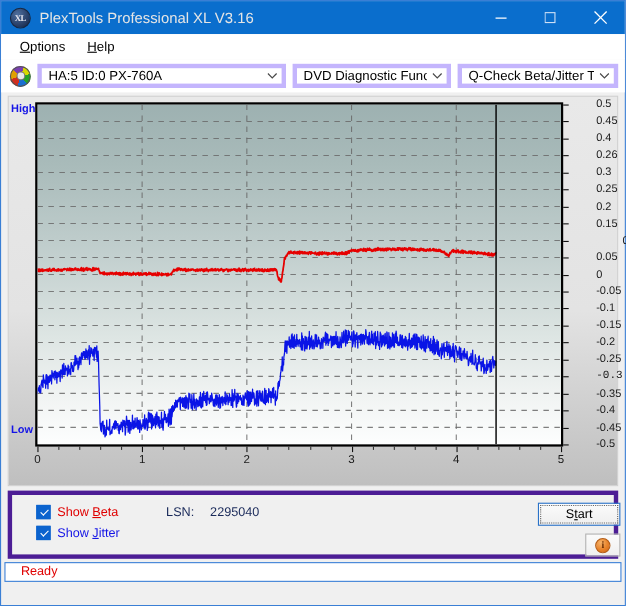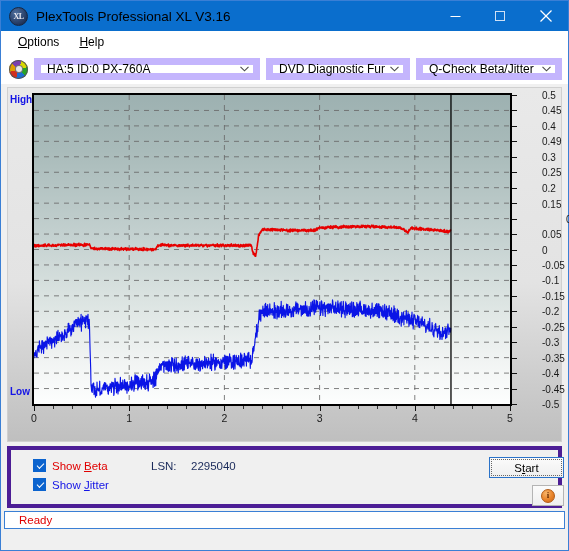--- a/index.html
+++ b/index.html
@@ -24,21 +24,21 @@
   .app-icon{
     width:19px;height:19px;margin-left:8px;margin-right:8px;border-radius:50%;
     background:radial-gradient(circle at 35% 30%, #4f6f9e 0%, #22375e 70%, #101c33 100%);
     border:1px solid #18263f;
     display:flex;align-items:center;justify-content:center;
     font-size:8px;font-weight:bold;color:#e8e8f0;font-family:"Liberation Serif",serif;
     letter-spacing:-0.5px;
     box-sizing:border-box;flex:0 0 auto;
   }
   .title-text{
-    color:#000000;font-size:13.5px;flex:1 1 auto;
+    color:#e5e5e5;font-size:13.5px;flex:1 1 auto;
     white-space:nowrap;overflow:hidden;
   }
   .winbtns{display:flex;height:30px;flex:0 0 auto;}
   .winbtn{
     width:45px;height:30px;display:flex;align-items:center;justify-content:center;
     color:#ffffff;font-size:14px;line-height:1;
   }
   .winbtn svg{display:block;}
   
   .menubar{
@@ -63,21 +63,21 @@
                      #e0a000 235deg 295deg,#7a3fb0 295deg 360deg);
     position:relative;flex:0 0 auto;
     box-shadow:0 0 0 1px #555 inset;
   }
   .disc-icon:after{
     content:"";position:absolute;left:50%;top:50%;width:6px;height:6px;
     margin:-3px 0 0 -3px;border-radius:50%;background:#e9e9e9;
     box-shadow:0 0 0 1px #777;
   }
   .combo{
-    height:22px;background:#ffffff;border:7px solid #c4b5fd;
+    height:22px;background:#ffffff;border:4px solid #c4b5fd;
     display:flex;align-items:center;box-sizing:border-box;
     font-size:12px;color:#000;position:relative;
   }
   .combo .lbl{padding-left:6px;white-space:nowrap;overflow:hidden;flex:1 1 auto;}
   .combo .arrow{
     width:18px;height:20px;display:flex;align-items:center;justify-content:center;
     flex:0 0 auto;
   }
   .combo.c1{width:232px;}
   .combo.c2{width:144px;margin-left:6px;}
@@ -269,21 +269,21 @@
         </svg>
     </div>
     <div id="axis-layer">
         <div class="ytickmark" style="top: 7px;"></div>
         <div class="ytick" style="top: 7px;">0.5</div>
         <div class="ytickmark" style="top: 22.45px;"></div>
         <div class="ytick" style="top: 22.45px;">0.45</div>
         <div class="ytickmark" style="top: 37.9px;"></div>
         <div class="ytick" style="top: 37.9px;">0.4</div>
         <div class="ytickmark" style="top: 53.35px;"></div>
-        <div class="ytick" style="top: 53.35px;">0.49</div>
+        <div class="ytick" style="top: 53.35px;">0.26</div>
         <div class="ytickmark" style="top: 68.8px;"></div>
         <div class="ytick" style="top: 68.8px;">0.3</div>
         <div class="ytickmark" style="top: 84.25px;"></div>
         <div class="ytick" style="top: 84.25px;">0.25</div>
         <div class="ytickmark" style="top: 99.7px;"></div>
         <div class="ytick" style="top: 99.7px;">0.2</div>
         <div class="ytickmark" style="top: 115.15px;"></div>
         <div class="ytick" style="top: 116px;">0.15</div>
         <div class="ytickmark" style="top: 130.6px;"></div>
         <div class="ytick" style="top: 130.6px; padding-left: 24px;">0.1</div>
@@ -295,21 +295,21 @@
         <div class="ytick" style="top: 176.95px;">-0.05</div>
         <div class="ytickmark" style="top: 192.4px;"></div>
         <div class="ytick" style="top: 192.4px;">-0.1</div>
         <div class="ytickmark" style="top: 207.85px;"></div>
         <div class="ytick" style="top: 207.85px;">-0.15</div>
         <div class="ytickmark" style="top: 223.3px;"></div>
         <div class="ytick" style="top: 223.3px;">-0.2</div>
         <div class="ytickmark" style="top: 238.75px;"></div>
         <div class="ytick" style="top: 238.75px;">-0.25</div>
         <div class="ytickmark" style="top: 254.2px;"></div>
-        <div class="ytick" style="top: 254.2px;">-0.3</div>
+        <div class="ytick" style="top: 254.2px; font-family: Liberation Mono, monospace;">-0.3</div>
         <div class="ytickmark" style="top: 269.65px;"></div>
         <div class="ytick" style="top: 269.65px;">-0.35</div>
         <div class="ytickmark" style="top: 285.1px;"></div>
         <div class="ytick" style="top: 285.1px;">-0.4</div>
         <div class="ytickmark" style="top: 300.55px;"></div>
         <div class="ytick" style="top: 300.55px;">-0.45</div>
         <div class="ytickmark" style="top: 316px;"></div>
         <div class="ytick" style="top: 316px;">-0.5</div>
         <div class="xtickmark" style="left: 26px; height: 5px;"></div>
         <div class="xtickmark minor" style="left: 45.04px;"></div>

